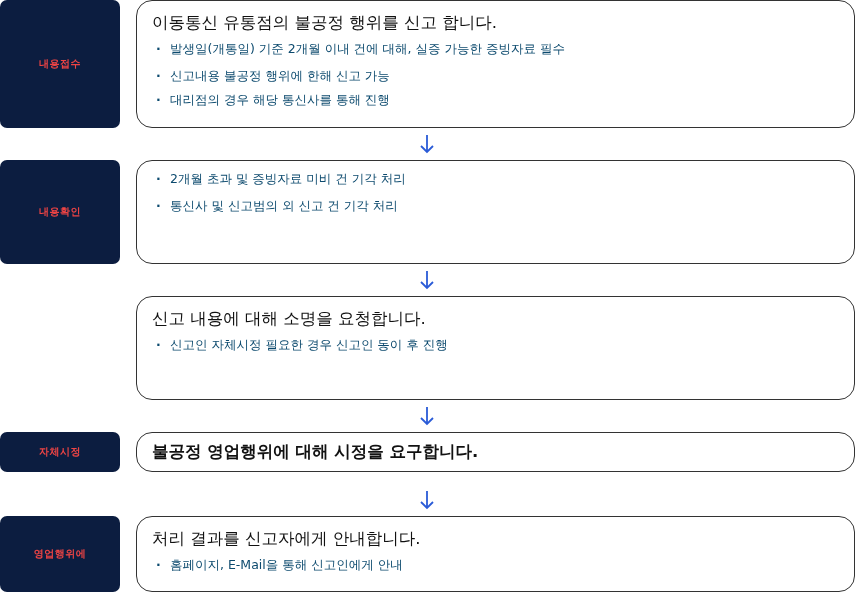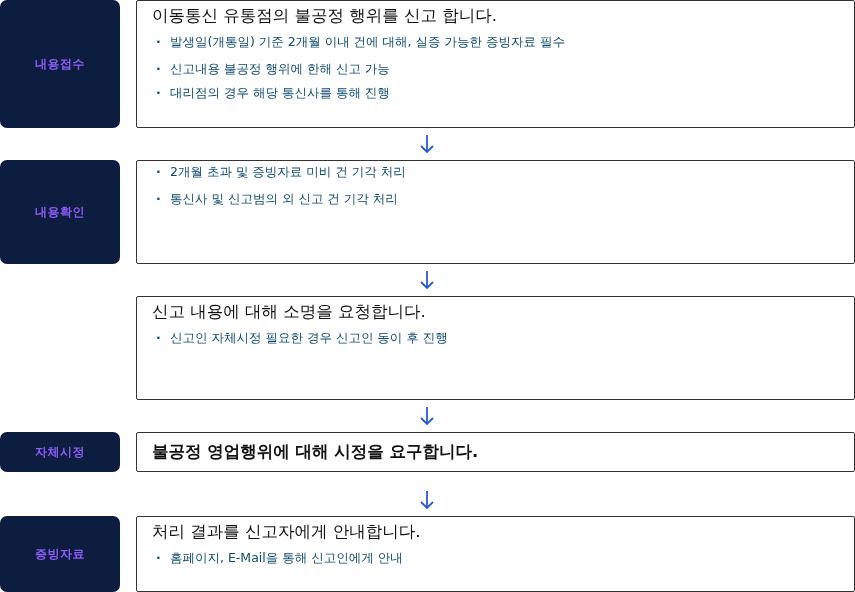--- a/index.html
+++ b/index.html
@@ -1,25 +1,25 @@
 <!DOCTYPE html>
 <html><head>
 <meta charset="utf-8">
 <style>
   html, body { margin: 0; padding: 0; background: #ffffff; }
   body { width: 855px; height: 592px; position: relative; overflow: hidden;
          font-family: "DejaVu Sans", "Liberation Sans", sans-serif; color: #111; }
   .row { position: absolute; left: 0; width: 855px; }
   .label-box { position: absolute; left: 0; top: 0; bottom: 0; width: 120px;
-               background: #0c1d40; border-radius: 7px; color: #8b5cf6;
+               background: #0c1d40; border-radius: 7px; color: #ef4444;
                display: flex; align-items: center; justify-content: center;
-               font-size: 12px; font-weight: bold; letter-spacing: 0.5px; }
+               font-size: 10px; font-weight: bold; letter-spacing: 0.5px; }
   .content-box { position: absolute; left: 136px; right: 0; top: 0; bottom: 0;
-                 border: 1px solid #333; border-radius: 2px; box-sizing: border-box;
-                 padding: 4px 15px; background: #fff; }
+                 border: 1px solid #333; border-radius: 16px; box-sizing: border-box;
+                 padding: 11px 15px; background: #fff; }
   .heading { font-size: 16.5px; line-height: 22px; color: #111; margin: 0 0 8px 0; }
   .heading.only { margin: 0; line-height: 22px; font-weight: bold; }
   ul { list-style: none; margin: 0; padding: 0; }
   li { font-size: 12.5px; line-height: 14px; color: #0c4a6e; margin: 0 0 10px 4px; position: relative; padding-left: 14px; }
   li::before { content: "·"; position: absolute; left: 0; top: 0; font-weight: bold; }
   .arrow { position: absolute; left: 419px; width: 16px; height: 22px; color: #2a5bd7;
            display: flex; align-items: center; justify-content: center; }
 </style>
 </head>
 <body>
@@ -87,21 +87,21 @@
 </div>
 
 <div class="arrow" style="top:489px;">
   <svg width="14" height="20" viewBox="0 0 14 20">
       <path d="M7 1 V18 M1 12 L7 18 L13 12" stroke="#2a5bd7" stroke-width="1.8" fill="none"></path>
     </svg>
 </div>
 
 <div class="row" style="top:516px; height:76px;">
   <div class="label-box">
-    <span>증빙자료</span>
+    <span>영업행위에</span>
   </div>
   <div class="content-box">
     <div class="heading">처리 결과를 신고자에게 안내합니다.</div>
     <ul>
       <li>홈페이지, E-Mail을 통해 신고인에게 안내</li>
     </ul>
   </div>
 </div>
 
 </body></html>

